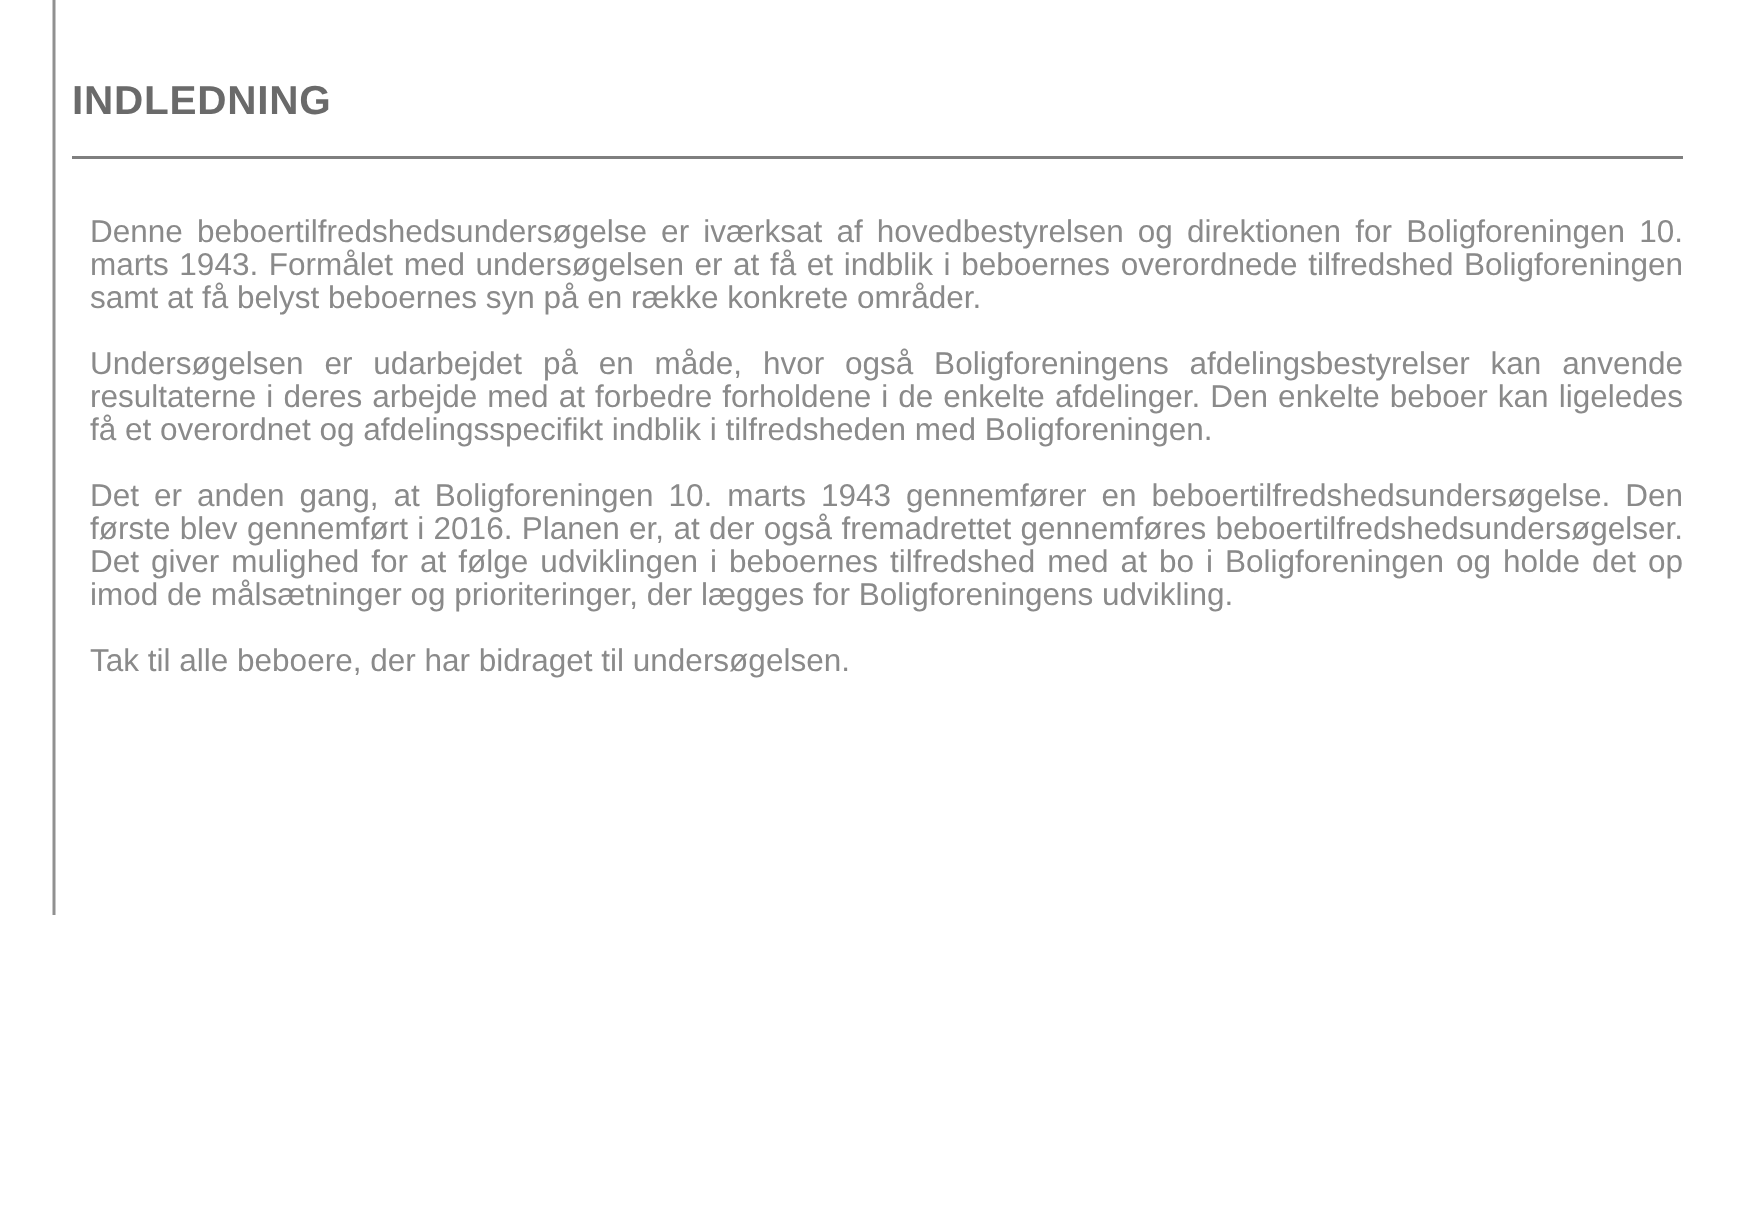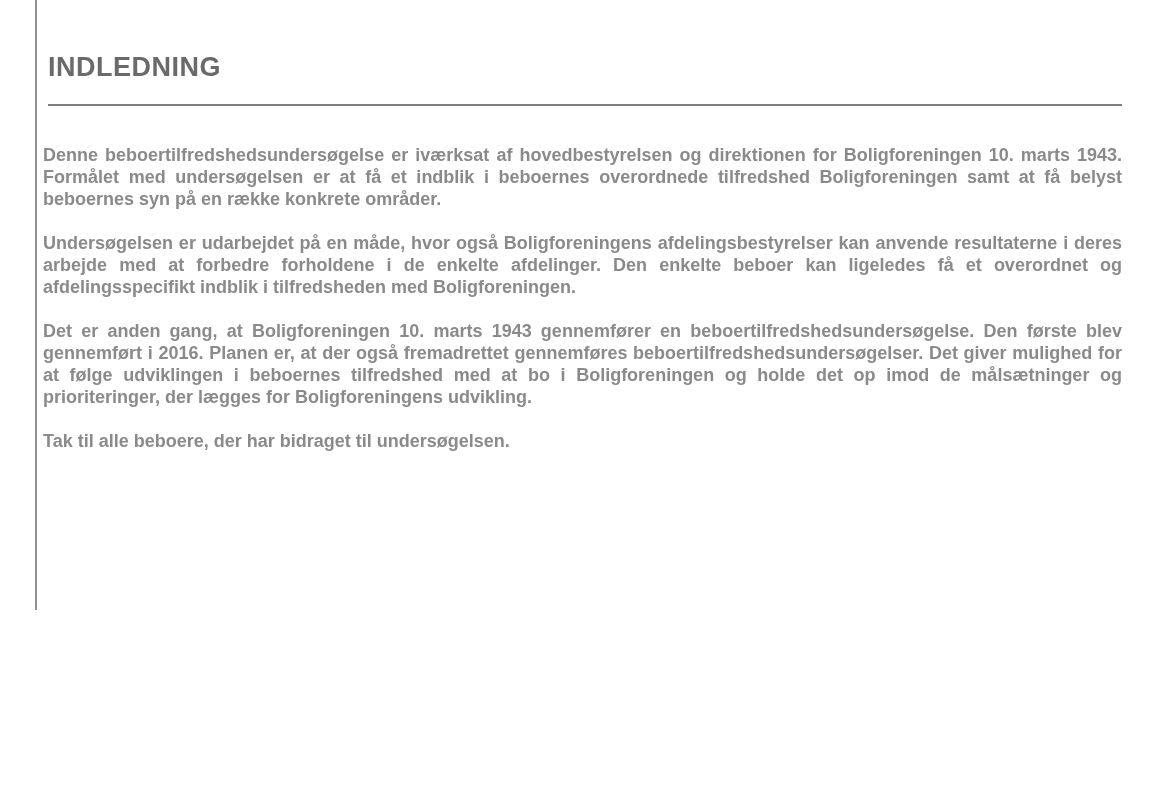--- a/index.html
+++ b/index.html
@@ -35,28 +35,27 @@
   .title-rule {
     position: absolute;
     left: 48px;
     right: 47px;
     top: 104px;
     height: 2px;
     background: #7f7f7f;
   }
   .content {
     position: absolute;
-    left: 43px;
+    left: 60px;
     right: 47px;
     top: 144px;
     color: #8a8a8a;
-    font-size: 18px;
+    font-size: 21px;
     line-height: 22px;
     text-align: justify;
-    font-weight: bold;
   }
   .content p {
     margin: 0 0 22px 0;
   }
   .footer-rule {
     position: absolute;
     left: 46px;
     right: 47px;
     top: 762px;
     height: 2px;

